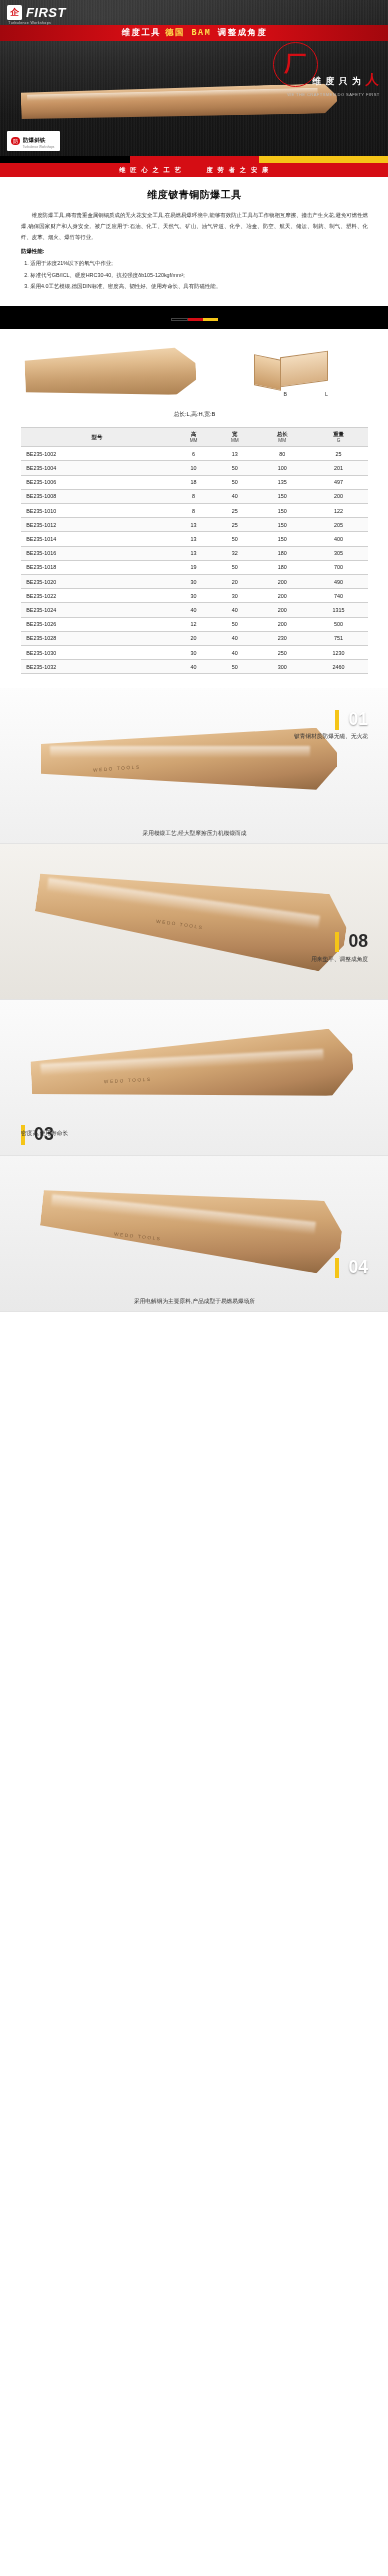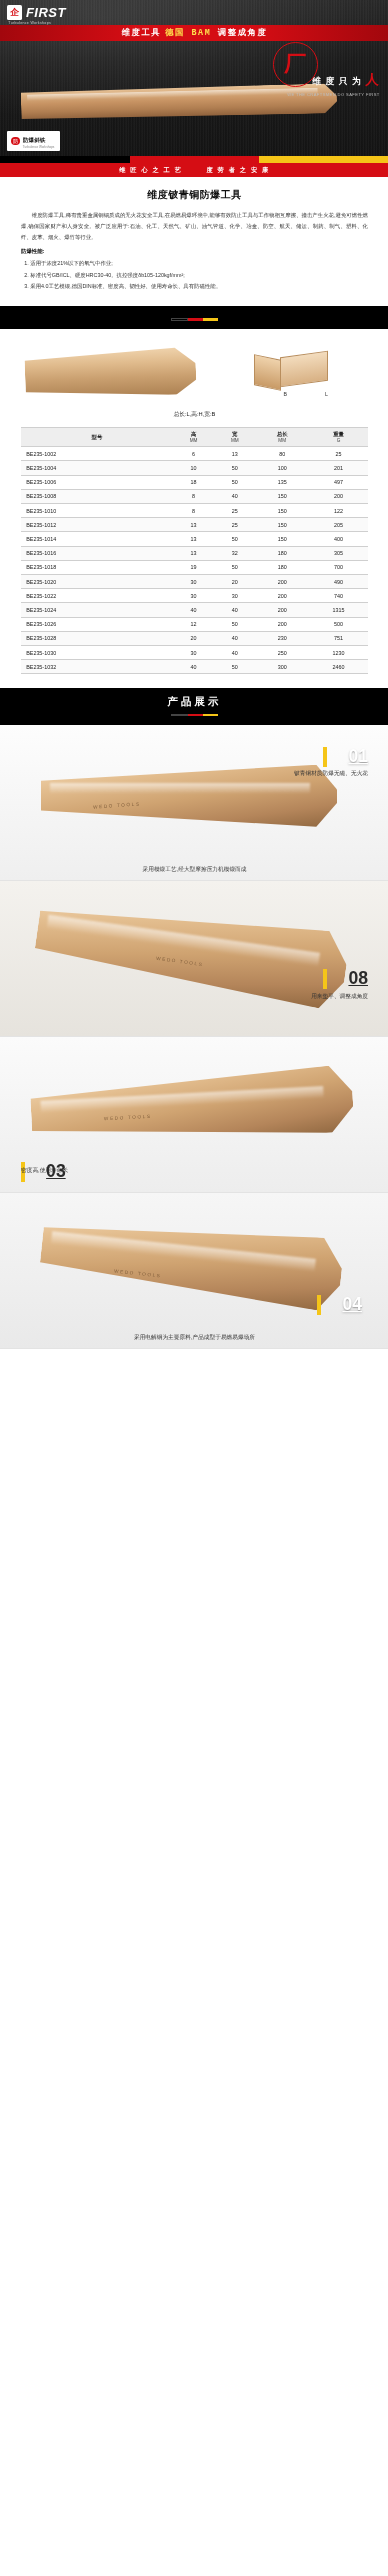--- a/index.html
+++ b/index.html
@@ -226,21 +226,21 @@
     position:absolute; left:93px; top:78px;
     font-size:4.7px; color:#6b4b2c; letter-spacing:1.6px; transform:rotate(-4deg);
     opacity:.75;
   }
   .shot .numtag {
     position:absolute; display:flex; align-items:center; gap:0;
   }
   .numtag .yel { width:4.1px;height:20px;background:#f5c518; }
   .numtag .num {
     font-size:17.6px; font-weight:bold; color:#ffffff; line-height:1;
-    padding-left:21px; text-shadow:0 0.5px 1.6px rgba(0,0,0,.35);text-decoration:underline;
+    padding-left:9px; text-shadow:0 0.5px 1.6px rgba(0,0,0,.35);
   }
   .numtag.dark .num { color:#2b2b2b; text-shadow:none; }
   .shot .shot-cap {
     position:absolute; left:0; bottom:5.2px; width:389px; text-align:center;
     font-size:5.7px; color:#333;
   }
 
   .shot.s1 { background:linear-gradient(180deg,#fdfdfd 0%,#efefef 100%); }
   .shot.s2 { background:linear-gradient(180deg,#f4f2ee 0%,#e6e3dd 100%); }
   .shot.s3 { background:linear-gradient(180deg,#fbfbfb 0%,#ededed 100%); }
@@ -471,28 +471,20 @@
             <td class="model">BE235-1032</td>
             <td>40</td>
             <td>50</td>
             <td>300</td>
             <td>2460</td>
           </tr>
       </tbody>
     </table>
   </div>
 
-  <div class="sec-head">
-    <div class="title">产品展示</div>
-    <div class="ribbon">
-      <i class="r-b"></i>
-      <i class="r-r"></i>
-      <i class="r-y"></i>
-    </div>
-  </div>
 
   <div class="showcase">
 
     <div class="shot s1">
       <div class="bar2">
         <div class="bd"></div>
         <div class="hl2"></div>
       </div>
       <div class="engrave">WEDO TOOLS</div>
       <div class="numtag" style="right:21px; top:22px;">
@@ -530,21 +522,21 @@
       <div style="position:absolute;left:21px;top:130px;font-size:5.7px;color:#333;">密度高,使用寿命长</div>
       <div class="shot-cap"></div>
     </div>
 
     <div class="shot s4">
       <div class="bar2" style="left:41px;top:31px;width:301px;height:73px;transform:rotate(6deg);">
         <div class="bd"></div>
         <div class="hl2"></div>
       </div>
       <div class="engrave" style="left:114px;top:78px;transform:rotate(6deg);">WEDO TOOLS</div>
-      <div class="numtag" style="right:27px; top:102px;align-items:center;">
+      <div class="numtag" style="right:21px; top:102px;align-items:center;">
         <span class="yel"></span>
         <span class="num">04</span>
       </div>
       <div class="shot-cap">采用电解铜为主要原料,产品成型于易燃易爆场所</div>
     </div>
 
   </div>
 </div>
 
 

